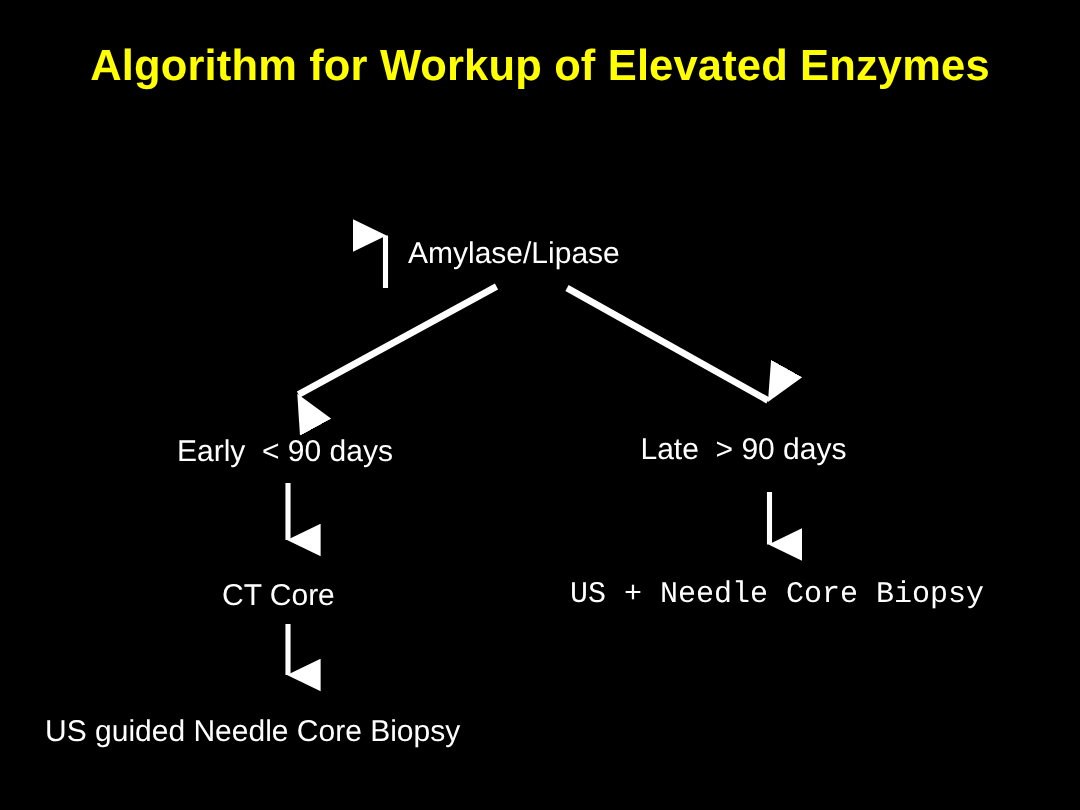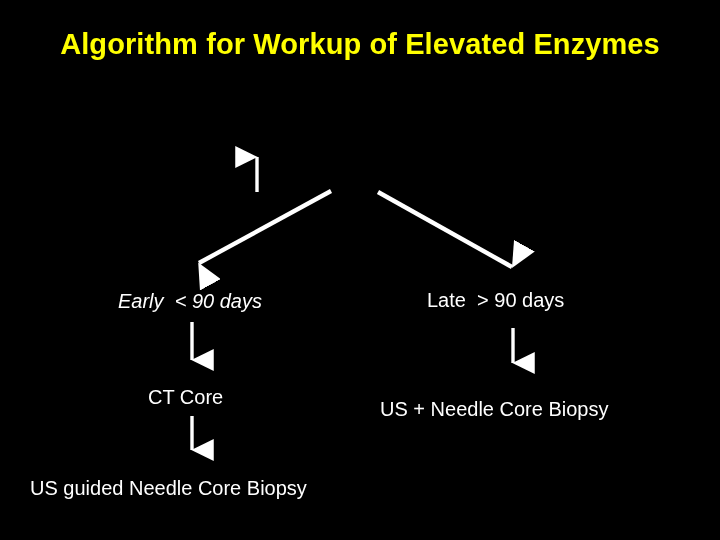--- a/index.html
+++ b/index.html
@@ -36,33 +36,33 @@
     line-height: 24px;
     white-space: pre;
   }
   .lbl-amylase {
     left: 272px;
     top: 157px;
   }
   .lbl-early {
     left: 118px;
     top: 289px;
-    font-style: italic;
   }
   .lbl-late {
     left: 427px;
     top: 288px;
   }
   .lbl-ct {
     left: 148px;
     top: 385px;
   }
   .lbl-us-needle {
     left: 380px;
-    top: 397px;
+    top: 385px;
+    font-family: Liberation Mono, monospace;
   }
   .lbl-us-guided {
     left: 30px;
     top: 476px;
     text-align: right;
   }
   svg.arrows {
     position: absolute;
     left: 0;
     top: 0;
@@ -108,19 +108,20 @@
 
     <g>
       <line x1="513" y1="328" x2="513" y2="363" stroke="#ffffff" stroke-width="3.4" marker-end="url(#ah-down)"></line>
     </g>
 
     <g>
       <line x1="192" y1="416" x2="192" y2="450" stroke="#ffffff" stroke-width="3.4" marker-end="url(#ah-down)"></line>
     </g>
   </svg>
 
+  <div class="label lbl-amylase">Amylase/Lipase</div>
   <div class="label lbl-early">Early  &lt; 90 days</div>
   <div class="label lbl-late">Late  &gt; 90 days</div>
   <div class="label lbl-ct">CT Core</div>
   <div class="label lbl-us-needle">US + Needle Core Biopsy</div>
   <div class="label lbl-us-guided">US guided Needle Core Biopsy</div>
 
 </div>
 
 </body></html>

